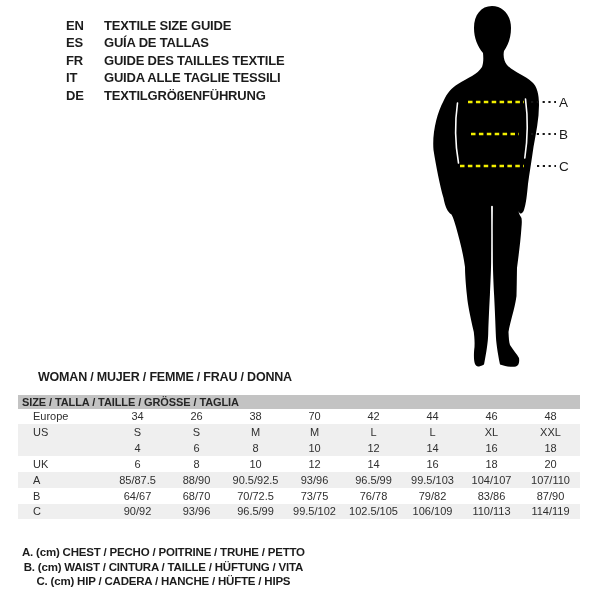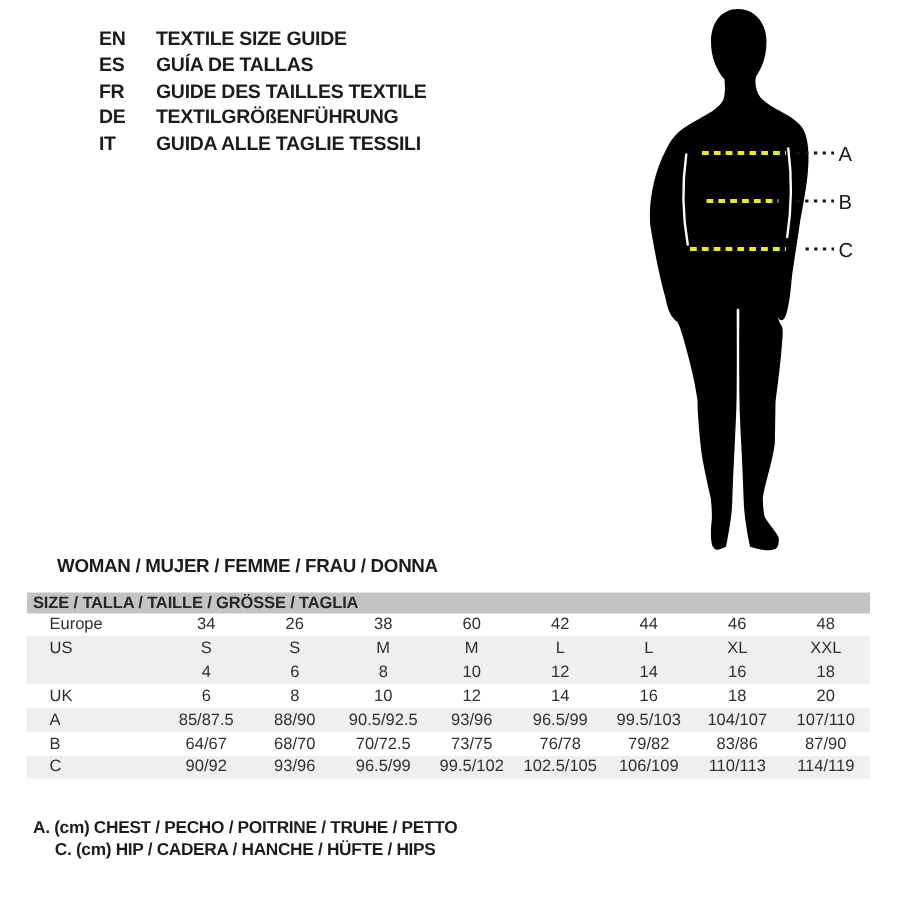--- a/index.html
+++ b/index.html
@@ -46,26 +46,26 @@
     </div>
     <div class="lang-row">
       <span class="lang-code">ES</span>
       <span class="lang-title">GUÍA DE TALLAS</span>
     </div>
     <div class="lang-row">
       <span class="lang-code">FR</span>
       <span class="lang-title">GUIDE DES TAILLES TEXTILE</span>
     </div>
     <div class="lang-row">
+      <span class="lang-code">IT</span>
+      <span class="lang-title">GUIDA ALLE TAGLIE TESSILI</span>
+    </div>
+    <div class="lang-row">
       <span class="lang-code">DE</span>
       <span class="lang-title">TEXTILGRÖßENFÜHRUNG</span>
-    </div>
-    <div class="lang-row">
-      <span class="lang-code">IT</span>
-      <span class="lang-title">GUIDA ALLE TAGLIE TESSILI</span>
     </div>
   </div>
 
   <svg class="figure-svg" width="180" height="375" viewBox="0 0 180 375" xmlns="http://www.w3.org/2000/svg">
     <path class="body-fill" d="
       M72,6
       C83,6 91,15 91,28
       C91,38 88,45 84,51
       C83,56 84,61 87,65
       C95,73 105,75 112,82
@@ -124,21 +124,21 @@
   <div class="section-title">WOMAN / MUJER / FEMME / FRAU / DONNA</div>
 
   <div class="size-table">
     <div class="thead">SIZE / TALLA / TAILLE / GRÖSSE / TAGLIA</div>
     <div id="size-table-body">
         <div class="trow">
           <div class="tlabel">Europe</div>
           <div class="tcell">34</div>
           <div class="tcell">26</div>
           <div class="tcell">38</div>
-          <div class="tcell">60</div>
+          <div class="tcell">70</div>
           <div class="tcell">42</div>
           <div class="tcell">44</div>
           <div class="tcell">46</div>
           <div class="tcell">48</div>
         </div>
         <div class="trow shaded">
           <div class="tlabel">US</div>
           <div class="tcell">S</div>
           <div class="tcell">S</div>
           <div class="tcell">M</div>
@@ -201,16 +201,17 @@
           <div class="tcell">102.5/105</div>
           <div class="tcell">106/109</div>
           <div class="tcell">110/113</div>
           <div class="tcell">114/119</div>
         </div>
       </div>
   </div>
 
   <div class="legend">
     <div class="legend-line">A. (cm) CHEST / PECHO / POITRINE / TRUHE / PETTO</div>
+    <div class="legend-line">B. (cm) WAIST / CINTURA / TAILLE / HÜFTUNG / VITA</div>
     <div class="legend-line">C. (cm) HIP / CADERA / HANCHE / HÜFTE / HIPS</div>
   </div>
 
 </div>
 
 </body></html>

